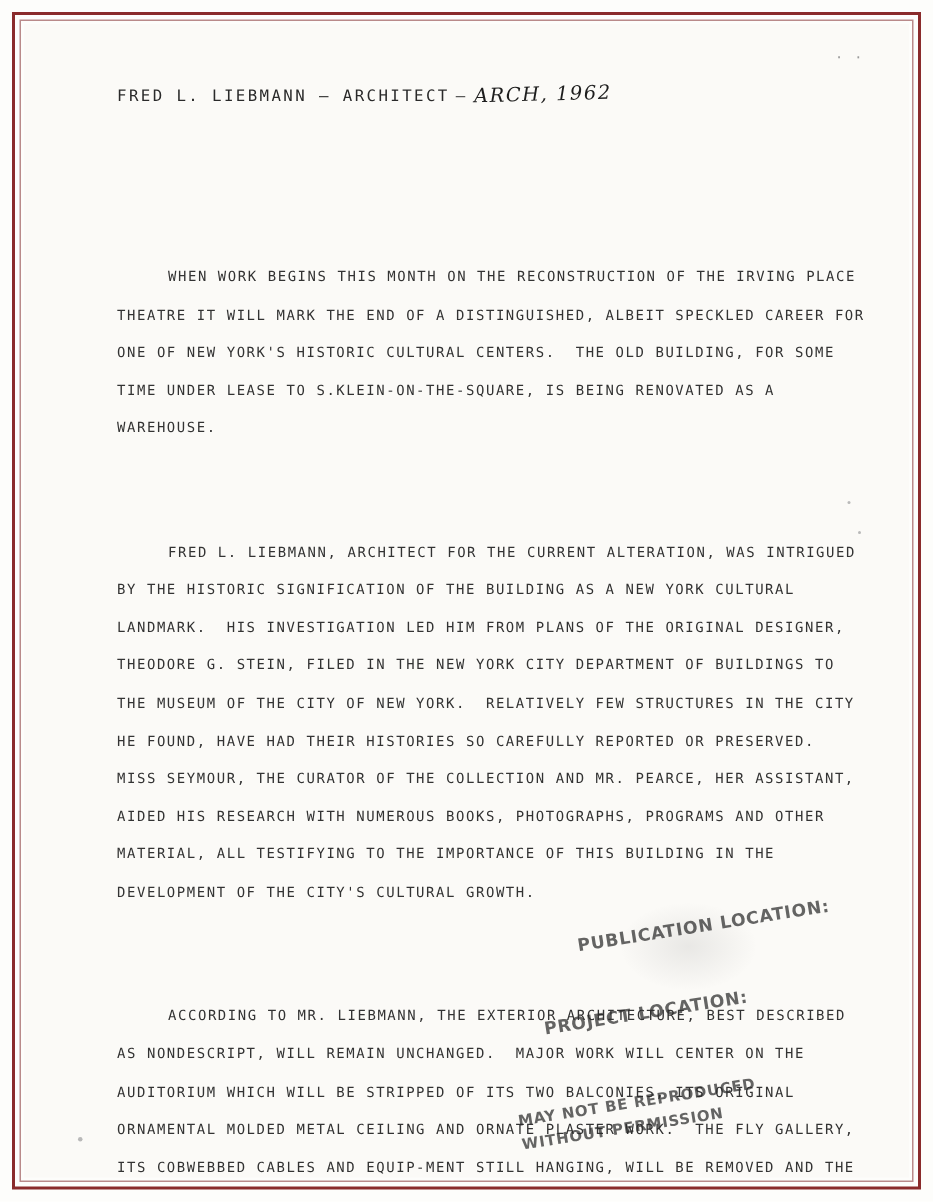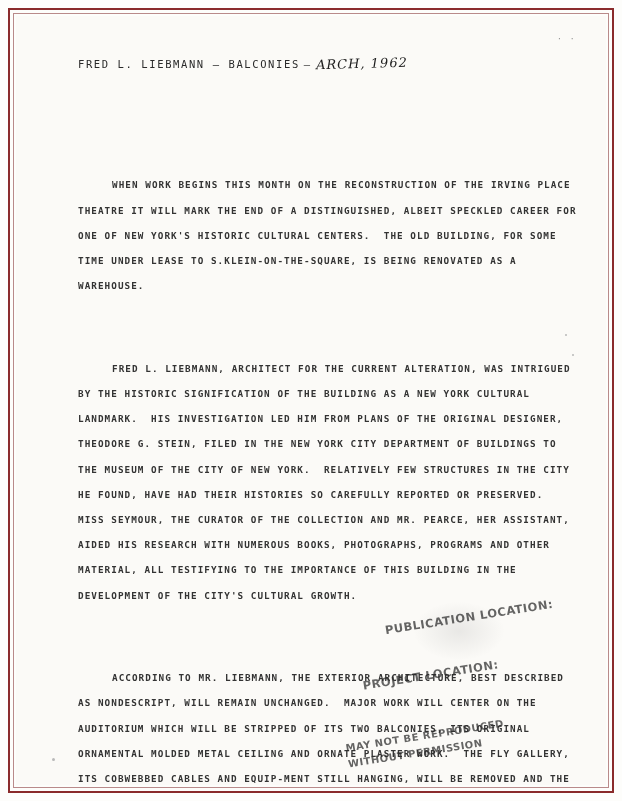--- a/index.html
+++ b/index.html
@@ -84,21 +84,20 @@
     top: 106px;
     width: 500px;
     font-size: 9.3px;
     line-height: 25.2px;
     letter-spacing: 1.05px;
     color: #333333;
     white-space: pre-wrap;
   }
   .para {
     margin: 0 0 7px 0;
-    font-weight: bold;
   }
   .para .indent {
     display: inline-block;
     width: 34px;
   }
   .stamp {
     position: absolute;
     color: #2b2b2b;
     font-family: "DejaVu Sans", sans-serif;
     font-weight: bold;
@@ -144,21 +143,21 @@
 
 <div class="page">
   <div class="border-outer"></div>
   <div class="border-inner"></div>
 
   <div class="paper">
 
     <div class="corner-mark">· ·</div>
 
     <div class="heading">
-      <span>FRED L. LIEBMANN — BALCONIES</span><span class="heading-dash">—</span><span class="handwritten">ARCH, 1962</span>
+      <span>FRED L. LIEBMANN — ARCHITECT</span><span class="heading-dash">—</span><span class="handwritten">ARCH, 1962</span>
     </div>
 
     <div class="body-text">
       <p class="para"><span class="indent"></span><span>WHEN WORK BEGINS THIS MONTH ON THE RECONSTRUCTION OF THE IRVING PLACE THEATRE IT WILL MARK THE END OF A DISTINGUISHED, ALBEIT SPECKLED CAREER FOR ONE OF NEW YORK'S HISTORIC CULTURAL CENTERS.  THE OLD BUILDING, FOR SOME TIME UNDER LEASE TO S.KLEIN-ON-THE-SQUARE, IS BEING RENOVATED AS A WAREHOUSE.</span></p>
       <p class="para"><span class="indent"></span><span>FRED L. LIEBMANN, ARCHITECT FOR THE CURRENT ALTERATION, WAS INTRIGUED BY THE HISTORIC SIGNIFICATION OF THE BUILDING AS A NEW YORK CULTURAL LANDMARK.  HIS INVESTIGATION LED HIM FROM PLANS OF THE ORIGINAL DESIGNER, THEODORE G. STEIN, FILED IN THE NEW YORK CITY DEPARTMENT OF BUILDINGS TO THE MUSEUM OF THE CITY OF NEW YORK.  RELATIVELY FEW STRUCTURES IN THE CITY HE FOUND, HAVE HAD THEIR HISTORIES SO CAREFULLY REPORTED OR PRESERVED.  MISS SEYMOUR, THE CURATOR OF THE COLLECTION AND MR. PEARCE, HER ASSISTANT, AIDED HIS RESEARCH WITH NUMEROUS BOOKS, PHOTOGRAPHS, PROGRAMS AND OTHER MATERIAL, ALL TESTIFYING TO THE IMPORTANCE OF THIS BUILDING IN THE DEVELOPMENT OF THE CITY'S CULTURAL GROWTH.</span></p>
       <p class="para"><span class="indent"></span><span>ACCORDING TO MR. LIEBMANN, THE EXTERIOR ARCHITECTURE, BEST DESCRIBED AS NONDESCRIPT, WILL REMAIN UNCHANGED.  MAJOR WORK WILL CENTER ON THE AUDITORIUM WHICH WILL BE STRIPPED OF ITS TWO BALCONIES, ITS ORIGINAL ORNAMENTAL MOLDED METAL CEILING AND ORNATE PLASTER WORK.  THE FLY GALLERY, ITS COBWEBBED CABLES AND EQUIP-MENT STILL HANGING, WILL BE REMOVED AND THE EXISTING RAMPED-FLOOR LEVELED TO STAGE HEIGHT.  TWO FLOORS WILL BE CONSTRUCTED WITHIN THE PRESENT AUDITORIUM AREA AND THREE FLOORS ABOVE THE STAGE, EACH WITH A DIRECT CONNECTION THROUGH THE WALL OF THE ADJOIN-ING BUILDING WHICH HOUSES KLEIN'S ANNEX.  THE FINISHED INTERIOR WILL SERVE KLEIN'S AS A SHIPPING AND RECEIVING AREA AND WILL BE EQUIPPED WITH FLOOR-TO-FLOOR CONVEYORS AND OTHER MATERIAL HANDLING EQUIPMENT.  HERBERT CONSTRUCTION COMPANY IS CONTRACTING FOR THE WORK WHICH IS ESTIMATED AT $150,000.</span></p>
     </div>
 
     <div class="smudge"></div>
 

